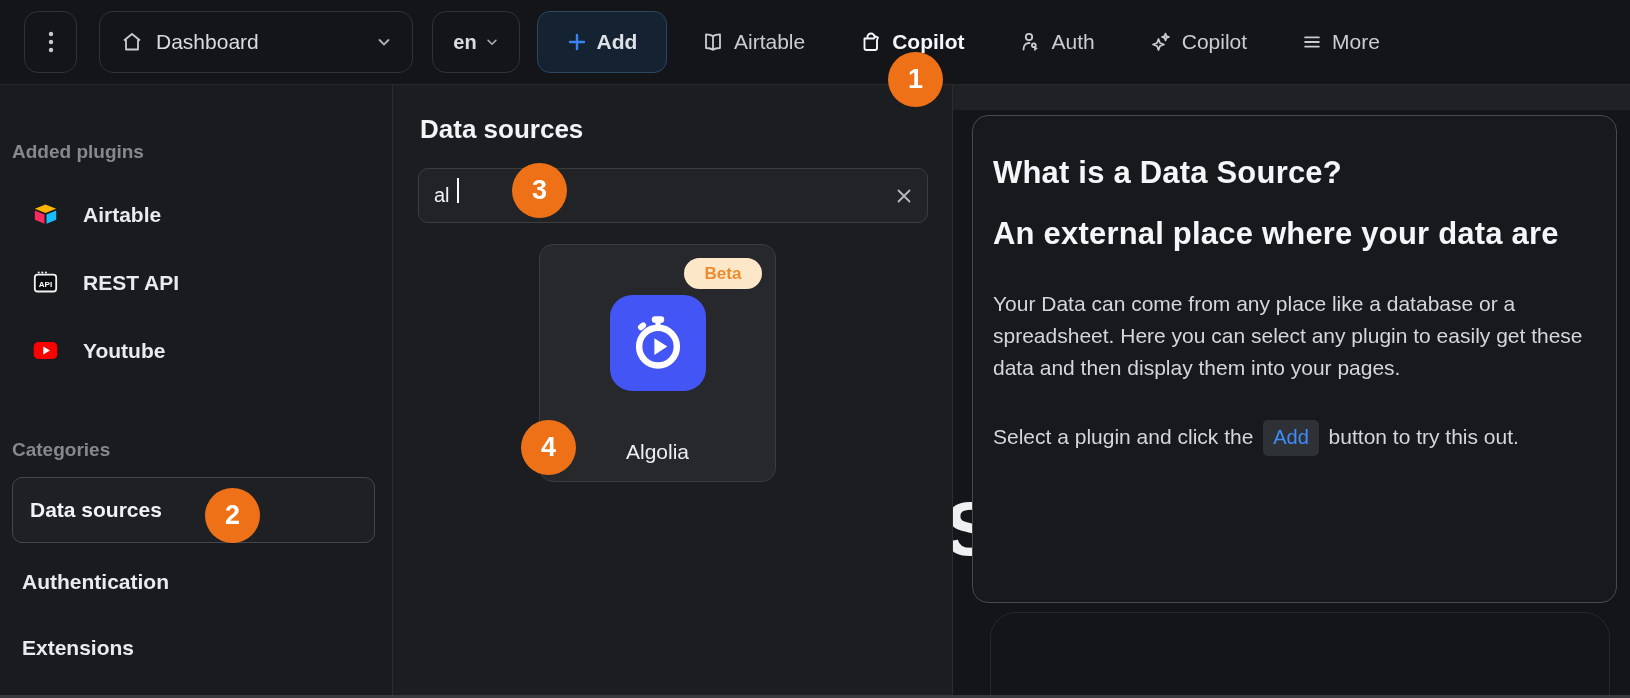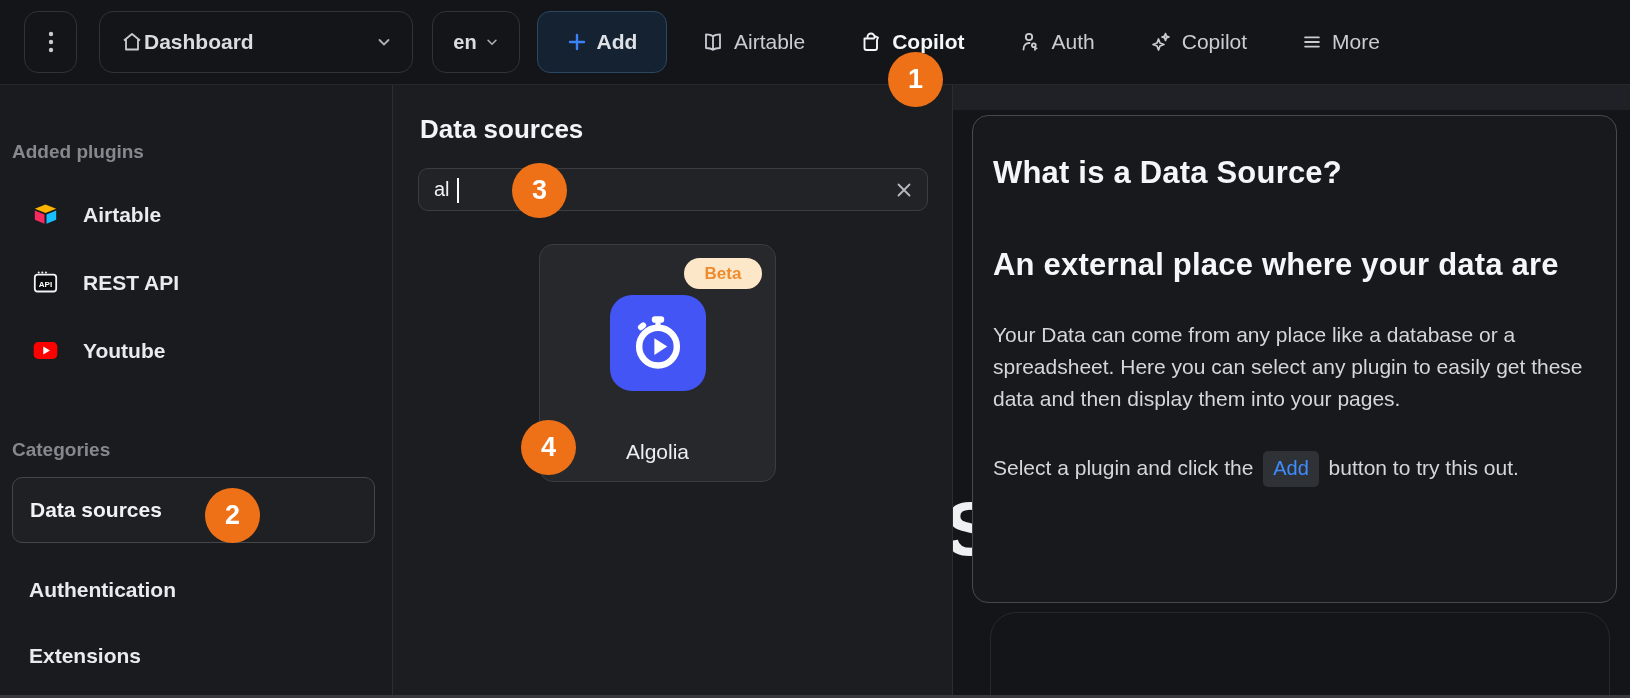--- a/index.html
+++ b/index.html
@@ -16,21 +16,21 @@
     background:#141518; border-bottom:1px solid #26282c;
     display:flex; align-items:center; z-index:4;
   }
   .hbtn {
     height:62px; border:1.5px solid #303236; border-radius:14px;
     display:flex; align-items:center; justify-content:center;
     background:transparent; color:#d3d7dc; cursor:pointer;
   }
   .kebab-btn { width:53px; margin-left:24px; }
   .dash-btn { width:314px; margin-left:22px; justify-content:flex-start; padding:0 20px; }
-  .dash-btn .lbl { font-size:21px; font-weight:700; color:#d9dce0; }
+  .dash-btn .lbl { font-size:21px; font-weight:400; color:#d9dce0; margin-left:12px; }
   .dash-btn .chev { margin-left:auto; }
   .loc-btn { width:88px; margin-left:19px; gap:8px; }
   .loc-btn .lbl { font-size:20px; font-weight:600; color:#d9dce0; }
   .add-btn {
     width:130px; margin-left:17px; gap:10px;
     background:#152232; border:1.5px solid #2a4764; border-radius:13px;
   }
   .add-btn .lbl { font-size:21px; font-weight:600; color:#dee2e6; }
   .topnav { display:flex; align-items:center; gap:54px; margin-left:34px; }
   .nav-item { display:flex; align-items:center; gap:9px; cursor:pointer;
@@ -53,28 +53,28 @@
   .plug-row { position:absolute; left:32px; display:flex; align-items:center; gap:24px;
               cursor:pointer; }
   .plug-row .plabel { font-size:21px; font-weight:600; color:#e9ebee; }
   .prow-0 { top:116px; } .prow-1 { top:184px;justify-content:center; } .prow-2 { top:252px; }
   .cat-selected {
     position:absolute; left:12px; top:392px; width:363px; height:66px;
     border:1.5px solid #43464b; border-radius:10px; background:#1e2024;
     display:flex; align-items:center; padding-left:17px; cursor:pointer;
   }
   .cat-selected .clabel { font-size:21px; font-weight:600; color:#f0f2f4; }
-  .cat-item { position:absolute; left:29px; font-size:21px; font-weight:600;
-              color:#e9ebee; cursor:pointer;margin-top:8px; }
+  .cat-item { position:absolute; left:22px; font-size:21px; font-weight:600;
+              color:#e9ebee; cursor:pointer; }
   .cat-1 { top:485px; } .cat-2 { top:551px; }
 
   
   .panel-title { position:absolute; left:27px; top:29px; font-size:26px; font-weight:700; color:#f2f4f6; }
   .search-box {
-    position:absolute; left:25px; top:83px; width:510px; height:43px;
+    position:absolute; left:25px; top:83px; width:510px; height:55px;
     background:#212327; border:1px solid #3a3d42; border-radius:10px;
     display:flex; align-items:center;
   }
   .search-input {
     flex:1; height:100%; background:transparent; border:none; outline:none;
     color:#eef0f2; font-size:20px; font-weight:500; padding-left:15px;
     font-family:"Liberation Sans", sans-serif; caret-color:#ffffff;
   }
   .caret { position:absolute; left:38px; top:9px; width:2px; height:25px; background:#fdfdfd;
            animation:blink 1.1s steps(1) infinite; }
@@ -104,21 +104,21 @@
   .bg-letter { position:absolute; left:-8px; top:400px; font-size:76px; font-weight:800;
                color:#eff0f2; z-index:0; letter-spacing:2px; }
   .ghost-outline { position:absolute; left:37px; top:527px; width:620px; height:200px;
                    border:1.5px solid #26282d; border-radius:26px; z-index:0; }
   .info-card {
     position:absolute; left:19px; top:30px; width:645px; height:488px;
     background:#18191d; border:1.5px solid #46494e; border-radius:16px;
     padding:39px 20px 0 20px; z-index:2;
   }
   .info-card h1 { font-size:31px; font-weight:700; color:#f5f6f8; letter-spacing:.2px; }
-  .info-card h2 { font-size:31px; font-weight:700; color:#f5f6f8; margin-top:51px;
+  .info-card h2 { font-size:31px; font-weight:700; color:#f5f6f8; margin-top:20px;
                   line-height:45px; letter-spacing:.2px; }
   .info-card p  { font-size:21px; color:#d3d6da; line-height:32px; }
   .p1 { margin-top:32px; }
   .p2 { margin-top:36px; line-height:38px; }
   .add-chip { display:inline-block; background:#2e3136; color:#3f8cfd;
               border-radius:5px; padding:1px 10px 3px; font-size:20px; margin:0 4px; }
 
   
   .step-badge {
     position:absolute; width:55px; height:55px; border-radius:50%;

